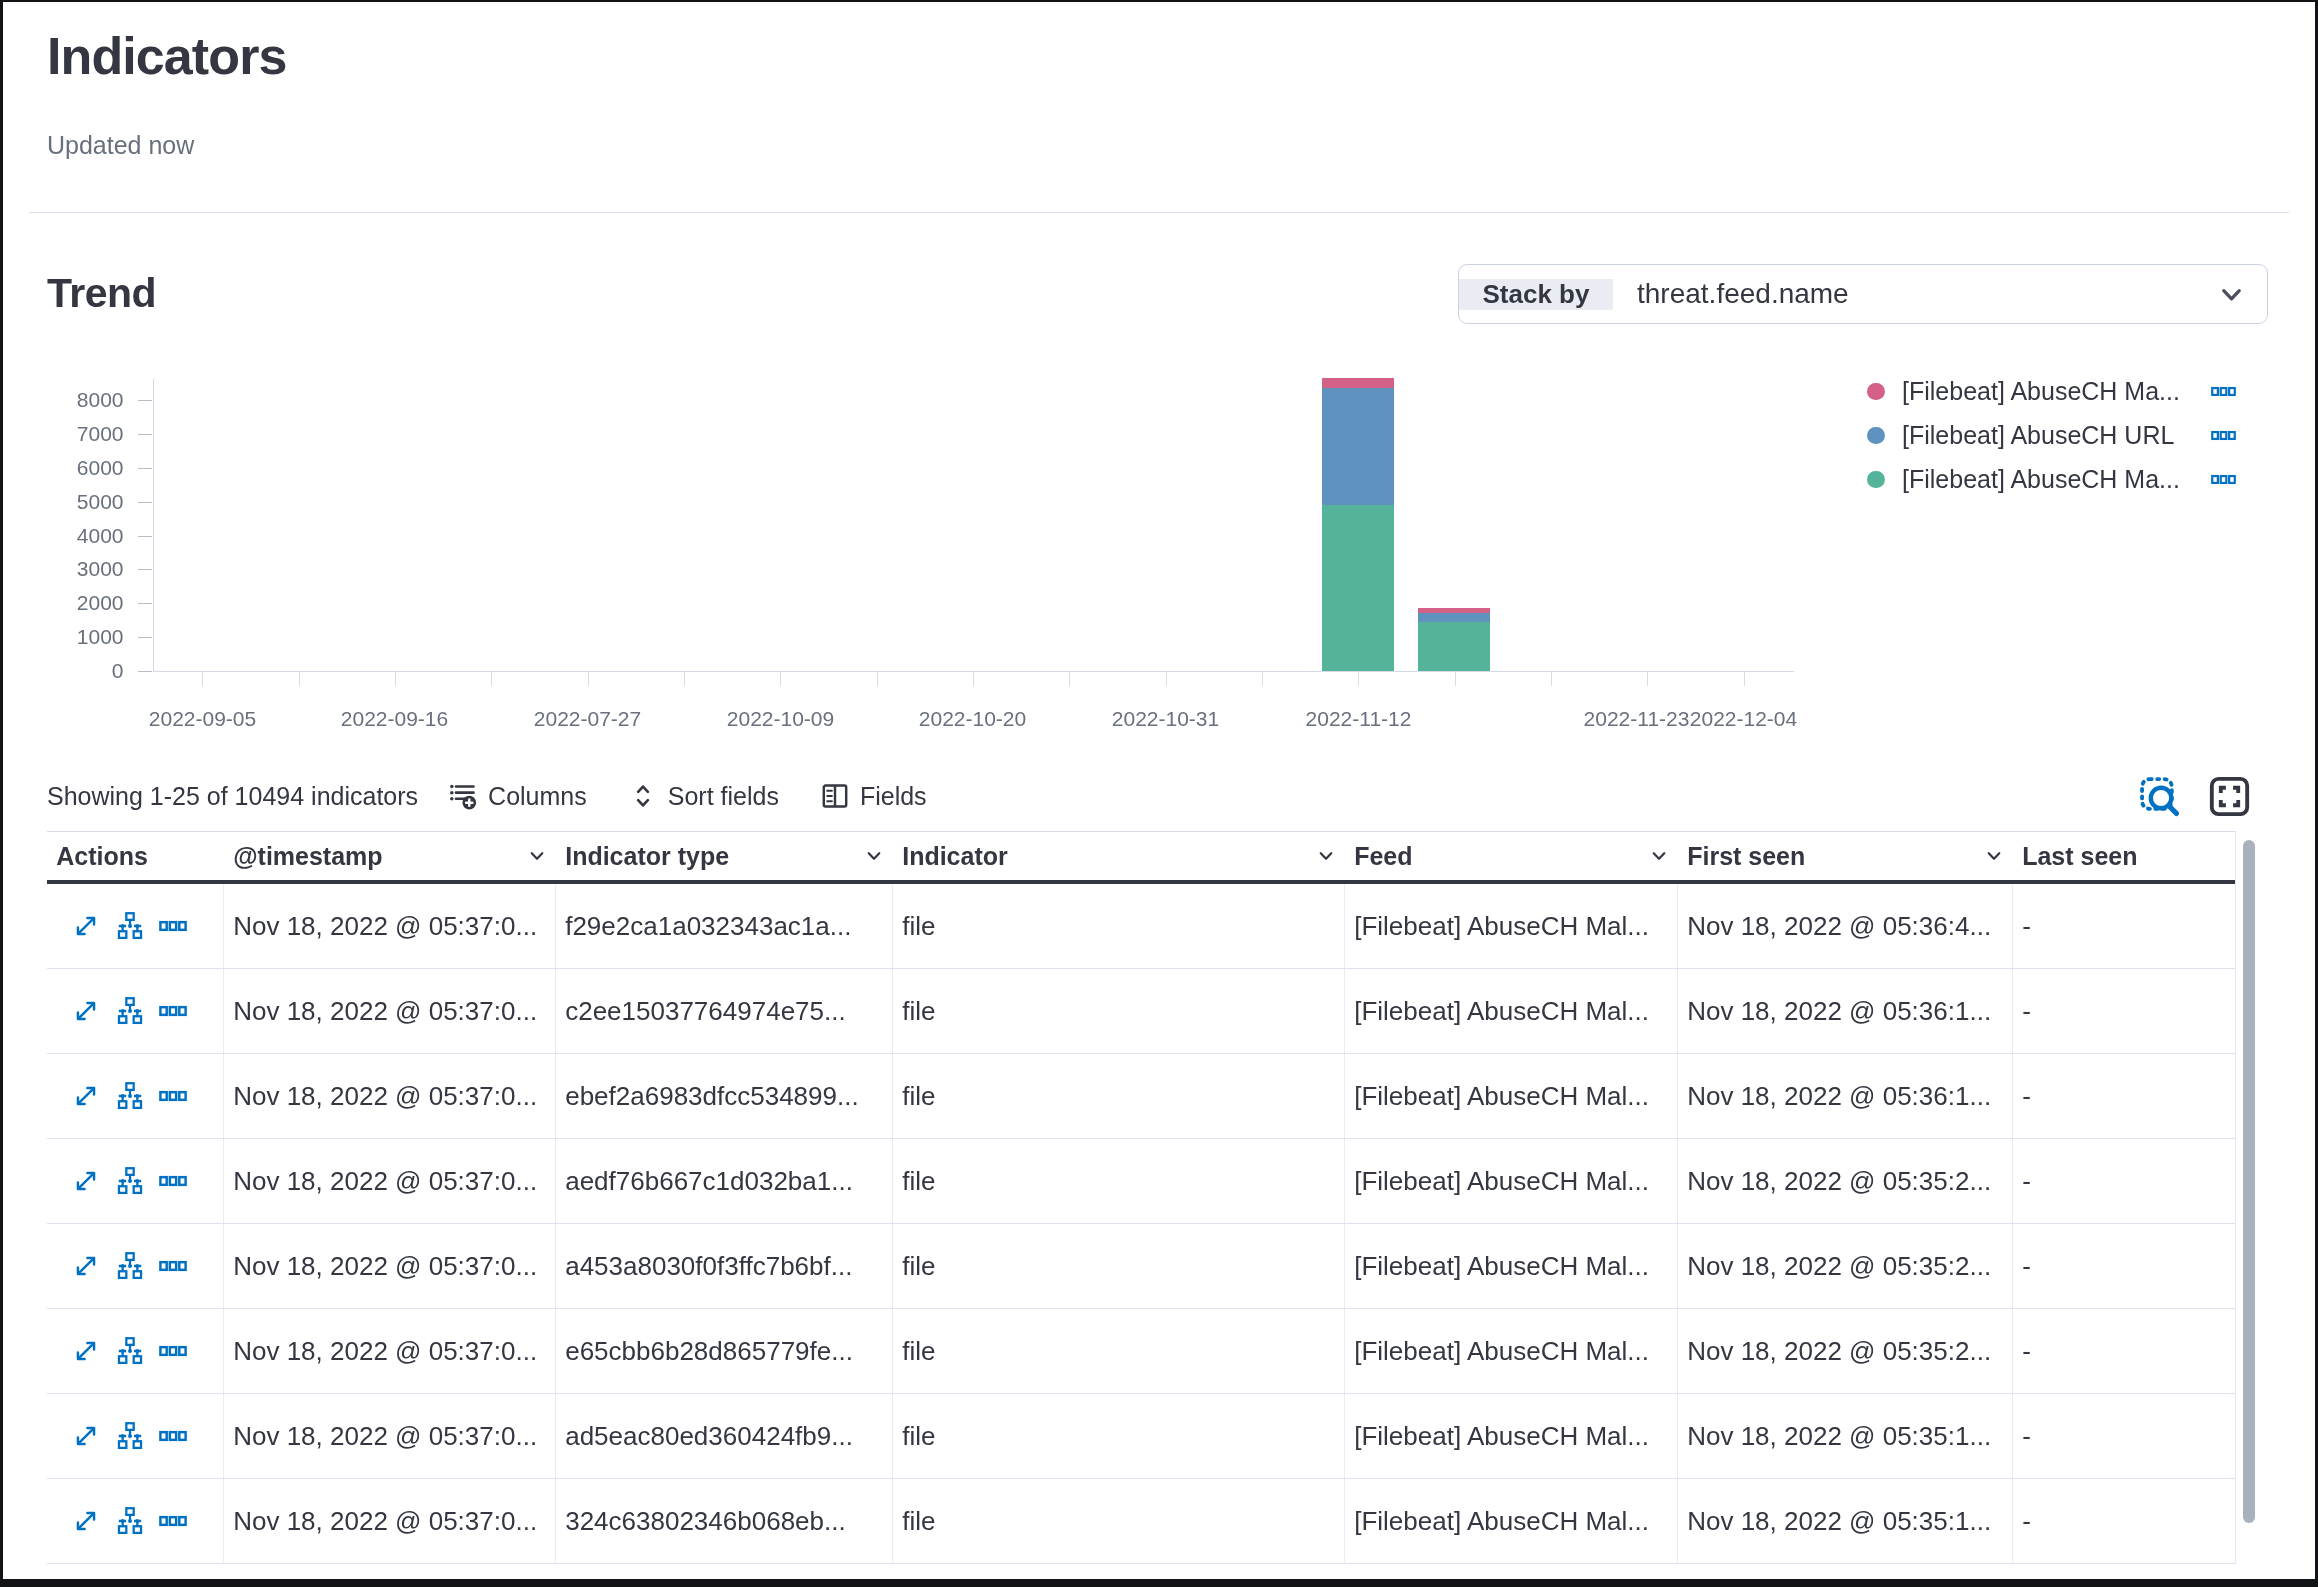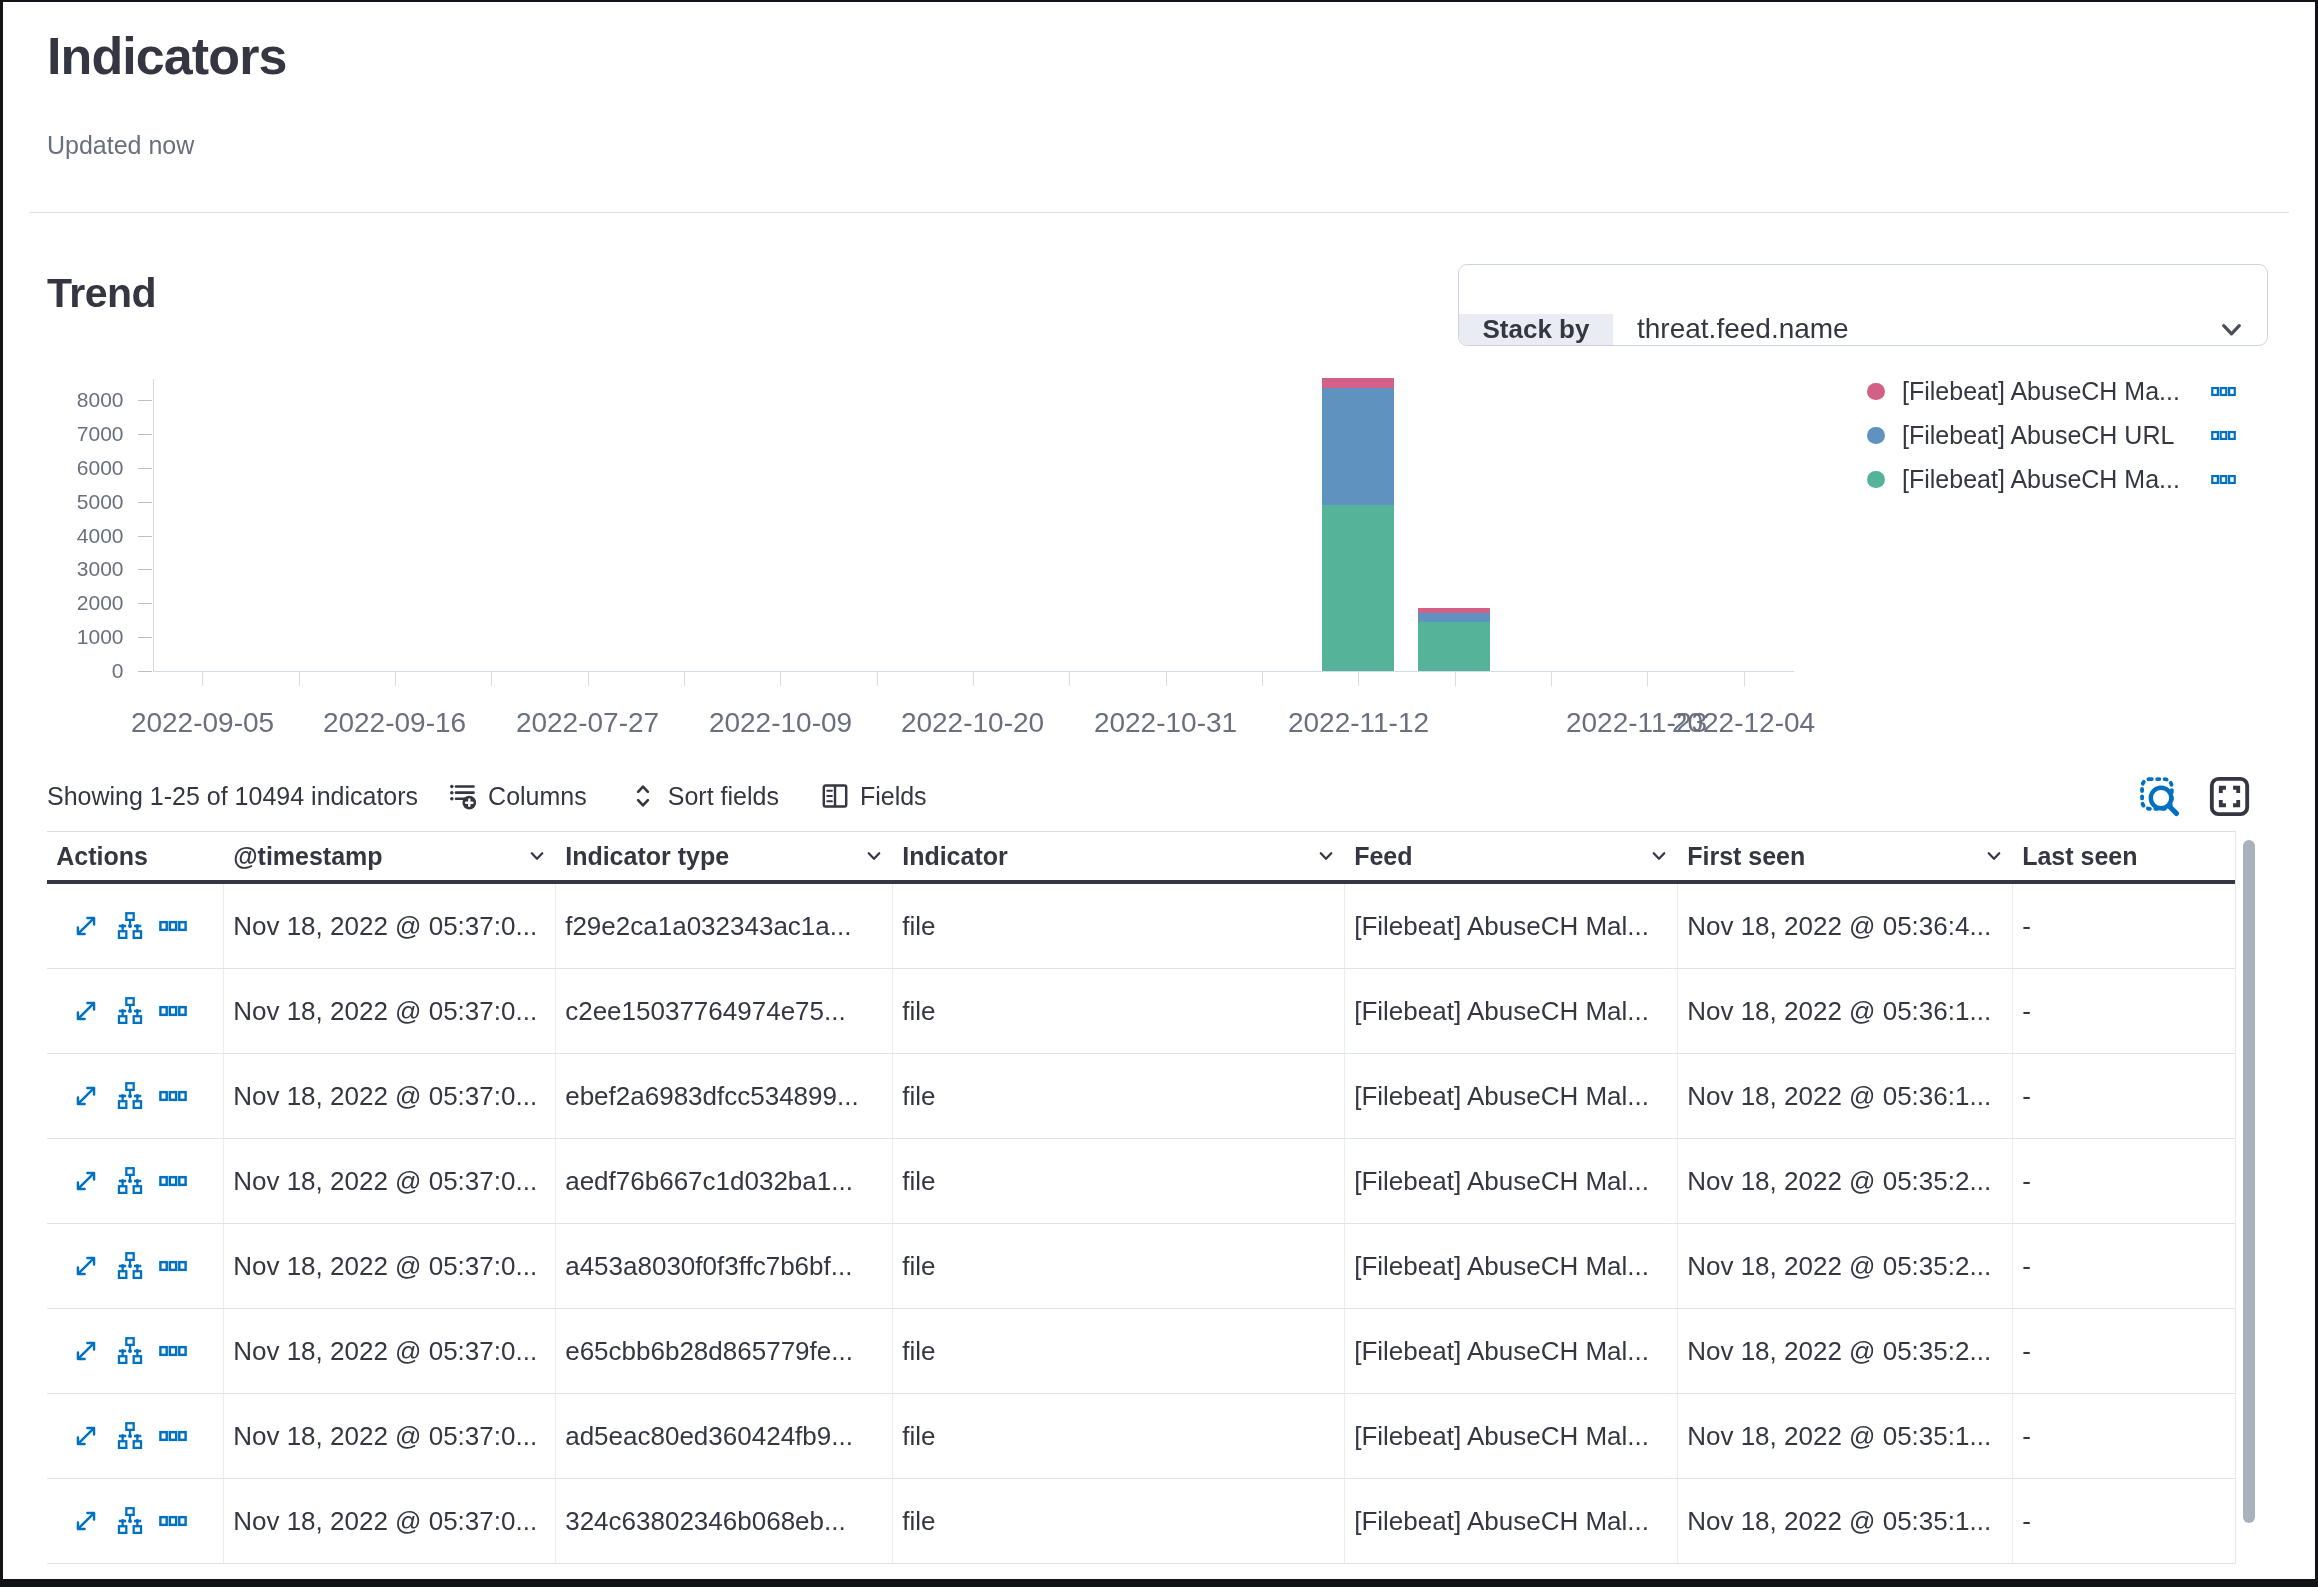--- a/index.html
+++ b/index.html
@@ -16,37 +16,37 @@
     padding-left:8px;
   }
   
   .page-title{position:absolute;left:44px;top:24px;font-size:52px;font-weight:700;color:#343741;letter-spacing:-0.9px;}
   .page-subtitle{position:absolute;left:44px;top:129px;font-size:25px;color:#69707D;}
   .header-divider{position:absolute;left:26px;right:26px;top:210px;height:0;border-top:1.8px solid #D9DEE8;}
 
   
   .trend-title{position:absolute;left:44px;top:255px;font-size:41px;font-weight:700;color:#343741;letter-spacing:-0.5px;margin-top:13px;}
   .stackby{
-    position:absolute;left:1455px;top:262px;width:810px;height:82px;
-    border:1.8px solid #CBD3E2;border-radius:9.2px;display:flex;align-items:flex-end;
+    position:absolute;left:1455px;top:262px;width:810px;height:60px;
+    border:1.8px solid #CBD3E2;border-radius:9.2px;display:flex;align-items:center;
     background:#fff;box-sizing:border-box;overflow:hidden;
   }
   .stackby-label{width:154px;background:#E9EDF3;display:flex;align-items:center;justify-content:center;
     font-size:26px;font-weight:700;color:#343741;flex:0 0 auto;}
   .stackby-value{flex:1;display:flex;align-items:center;padding-left:24px;font-size:28px;color:#343741;}
   .stackby-chevron{flex:0 0 auto;display:flex;align-items:center;padding-right:20px;}
 
   
   .chart{position:absolute;left:0;top:360px;width:2318px;height:397px;}
   .y-label{position:absolute;width:102px;text-align:right;font-size:21px;color:#69707D;line-height:24px;}
   .y-dash{position:absolute;width:14px;height:0;border-top:1.8px solid #B9BDC5;}
   .axis-v{position:absolute;left:150px;top:16.6px;width:0;height:293px;border-left:1.8px solid #D3DAE6;}
   .axis-h{position:absolute;left:150px;top:309px;width:1641px;height:0;border-top:1.8px solid #D3DAE6;}
   .x-tick{position:absolute;top:310px;width:0;height:14px;border-left:1.8px solid #D8DCE3;}
-  .x-label{position:absolute;top:345px;width:203px;text-align:center;font-size:28px;color:#69707D;}
+  .x-label{position:absolute;top:345px;width:203px;text-align:center;font-size:21px;color:#69707D;}
   .bar-seg{position:absolute;left:0;width:100%;}
   .legend{position:absolute;left:1864px;top:7.4px;width:434px;}
   .legend-row{position:relative;height:44px;display:flex;align-items:center;}
   .legend-dot{width:17.5px;height:17.5px;border-radius:50%;flex:0 0 auto;margin-right:17.5px;}
   .legend-label{font-size:25px;color:#343741;width:305px;white-space:nowrap;overflow:hidden;}
   .legend-actions{flex:0 0 auto;margin-left:3.7px;display:flex;align-items:center;cursor:pointer;}
 
   
   .toolbar{position:absolute;left:44px;top:772px;height:44px;display:flex;align-items:center;}
   .toolbar-summary{font-size:25px;color:#343741;margin-right:31px;}

